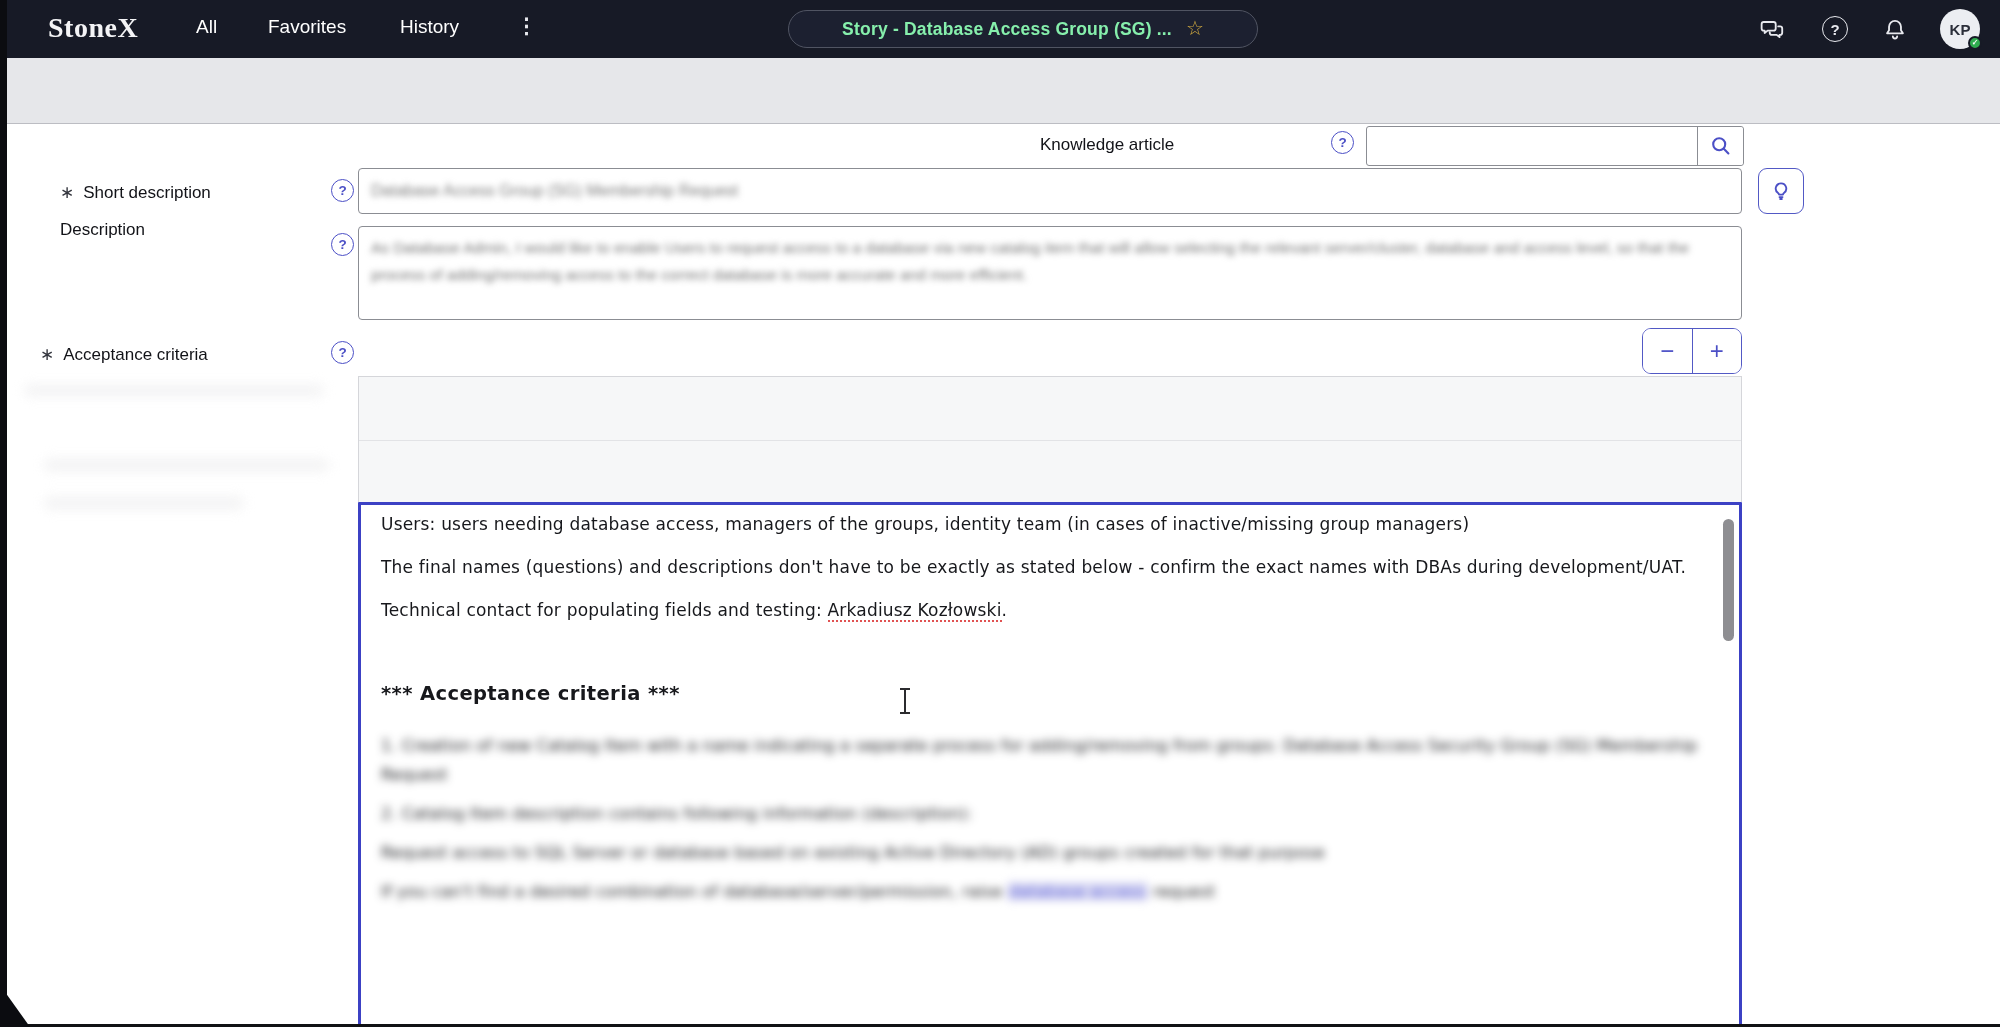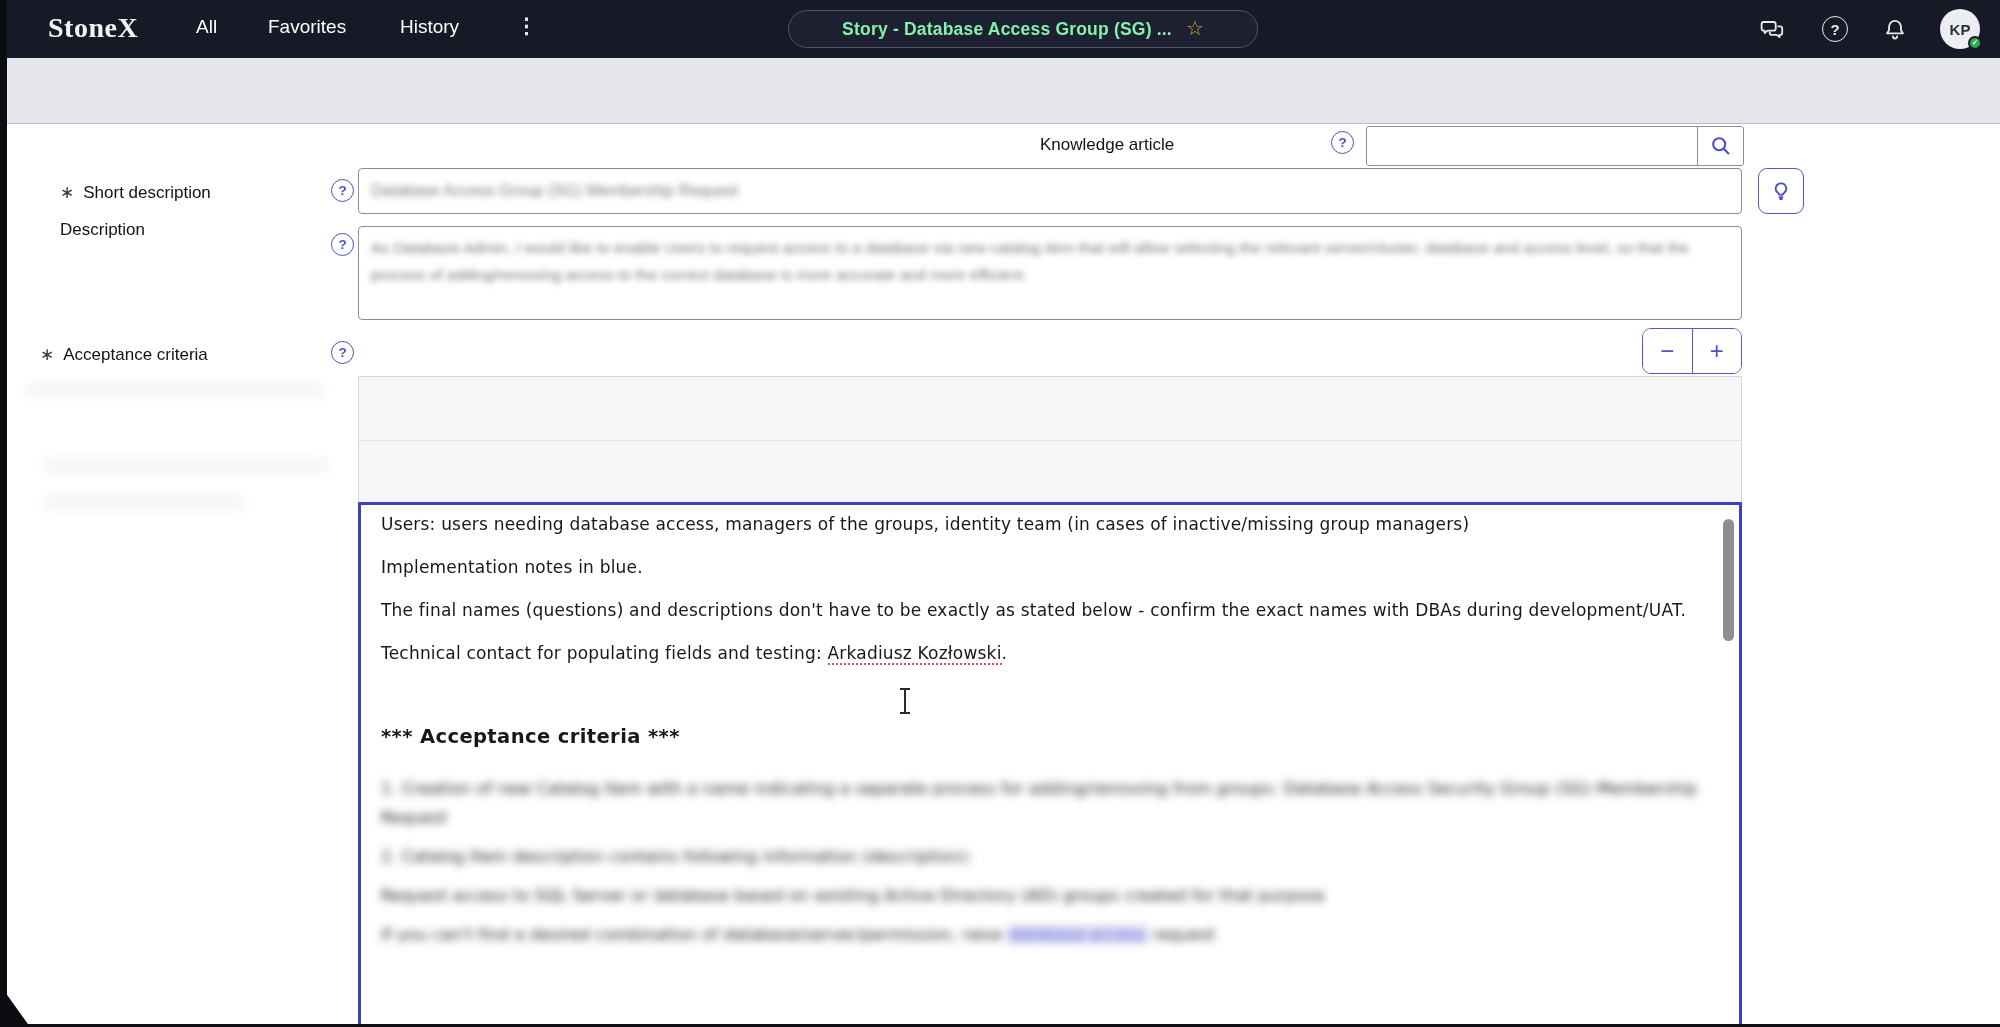--- a/index.html
+++ b/index.html
@@ -414,21 +414,20 @@
     <svg viewBox="0 0 24 24">
       <path d="M5 9.5 V5 h4.5 M5 5 l4.6 4.6 M19 9.5 V5 h-4.5 M19 5 l-4.6 4.6 M5 14.5 V19 h4.5 M5 19 l4.6 -4.6 M19 14.5 V19 h-4.5 M19 19 l-4.6 -4.6"></path>
     </svg>
   </button>
   <button class="tbtn row2 t-contrast">
     <span class="contrast-circle"></span>
   </button>
 
   <div class="rte-body">
     <p>Users: users needing database access, managers of the groups, identity team (in cases of inactive/missing group managers)</p>
-    <p class="note">Implementation notes in blue.</p>
     <p class="note">The final names (questions) and descriptions don't have to be exactly as stated below - confirm the exact names with DBAs during development/UAT.</p>
     <p><span>Technical contact for populating fields and testing: </span><span class="misspell">Arkadiusz Kozłowski</span><span>.</span></p>
     <p class="ed-heading">*** Acceptance criteria ***</p>
     <p class="redacted">1. Creation of new Catalog Item with a name indicating a separate process for adding/removing from groups: Database Access Security Group (SG) Membership Request</p>
     <p class="redacted">2. Catalog Item description contains following information (description):</p>
     <p class="redacted">Request access to SQL Server or database based on existing Active Directory (AD) groups created for that purpose</p>
     <p class="redacted"><span>If you can't find a desired combination of database/server/permission, raise </span><span class="red-link">database access</span><span> request</span></p>
     <div class="scroll-thumb"></div>
   </div>
 

